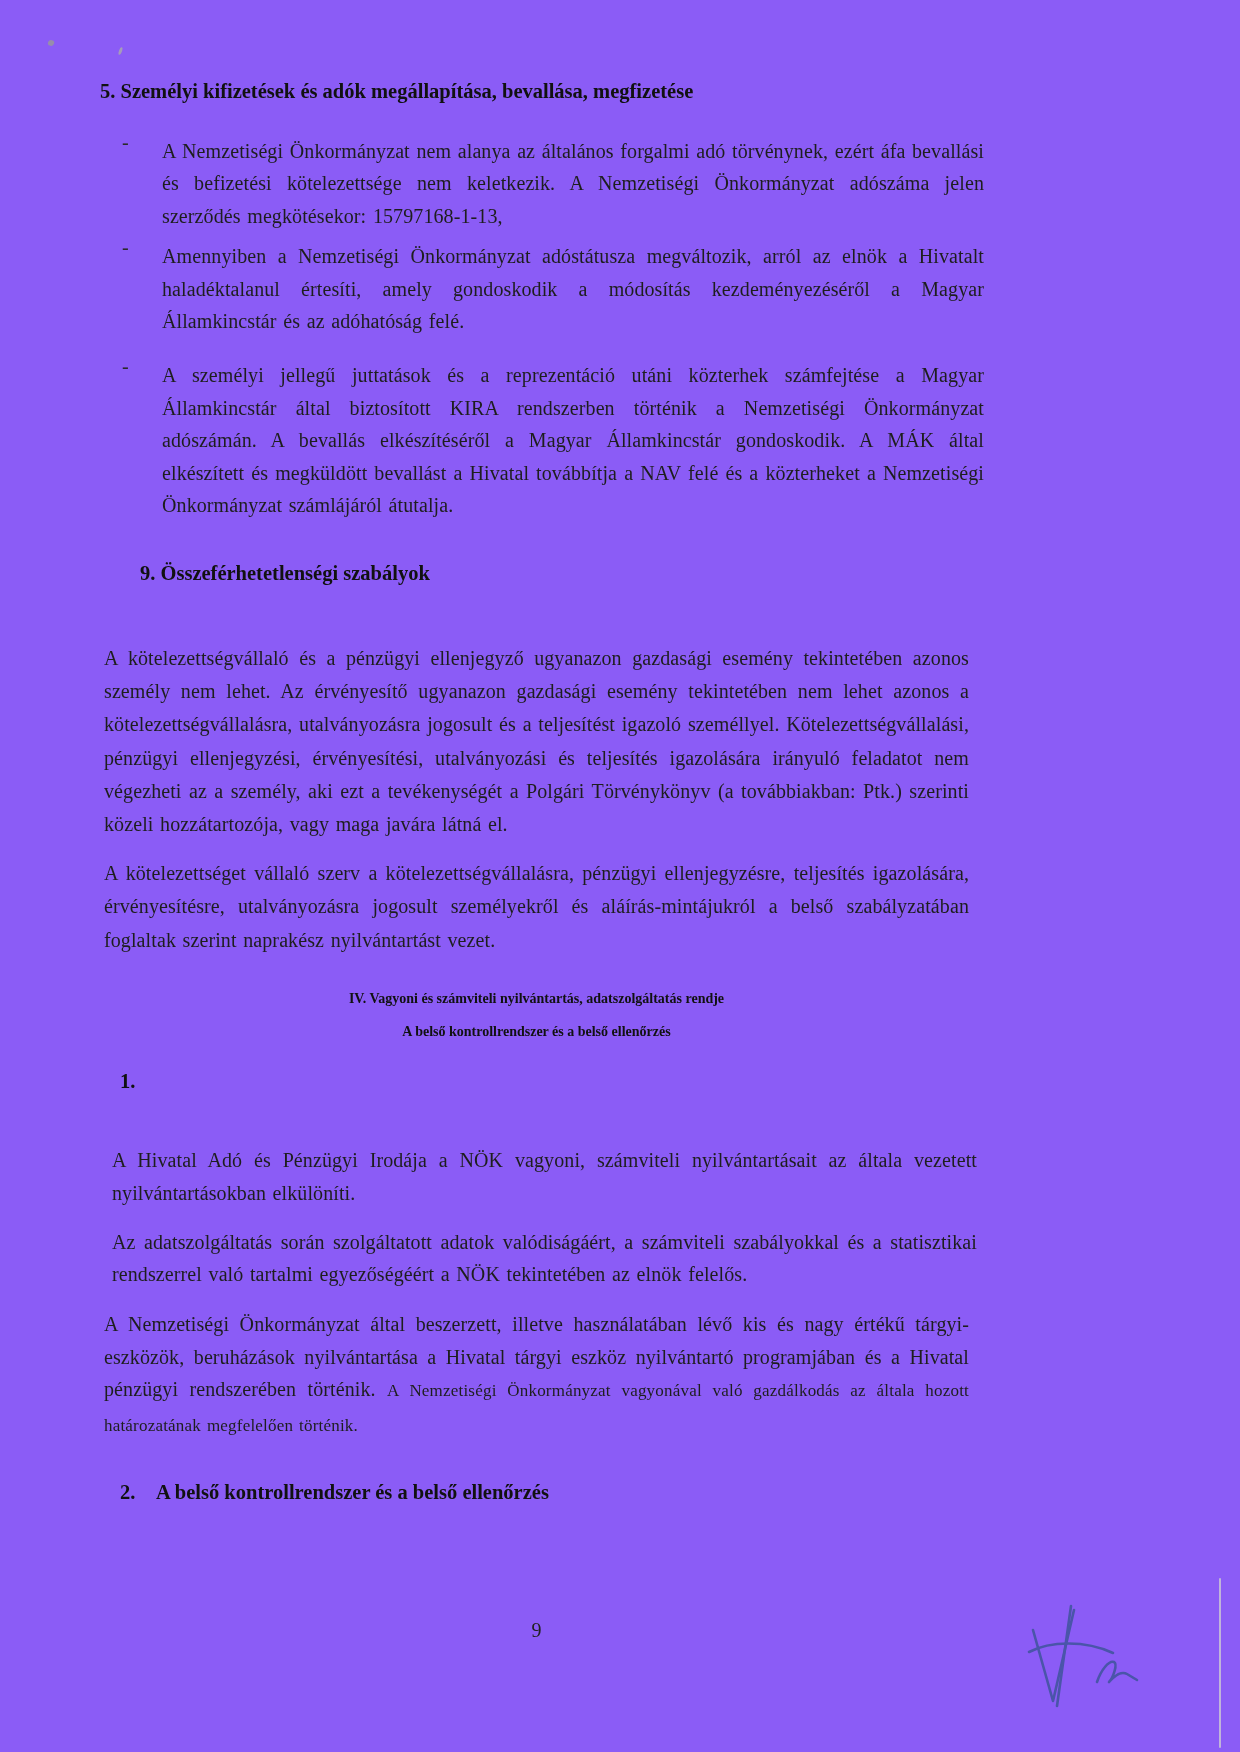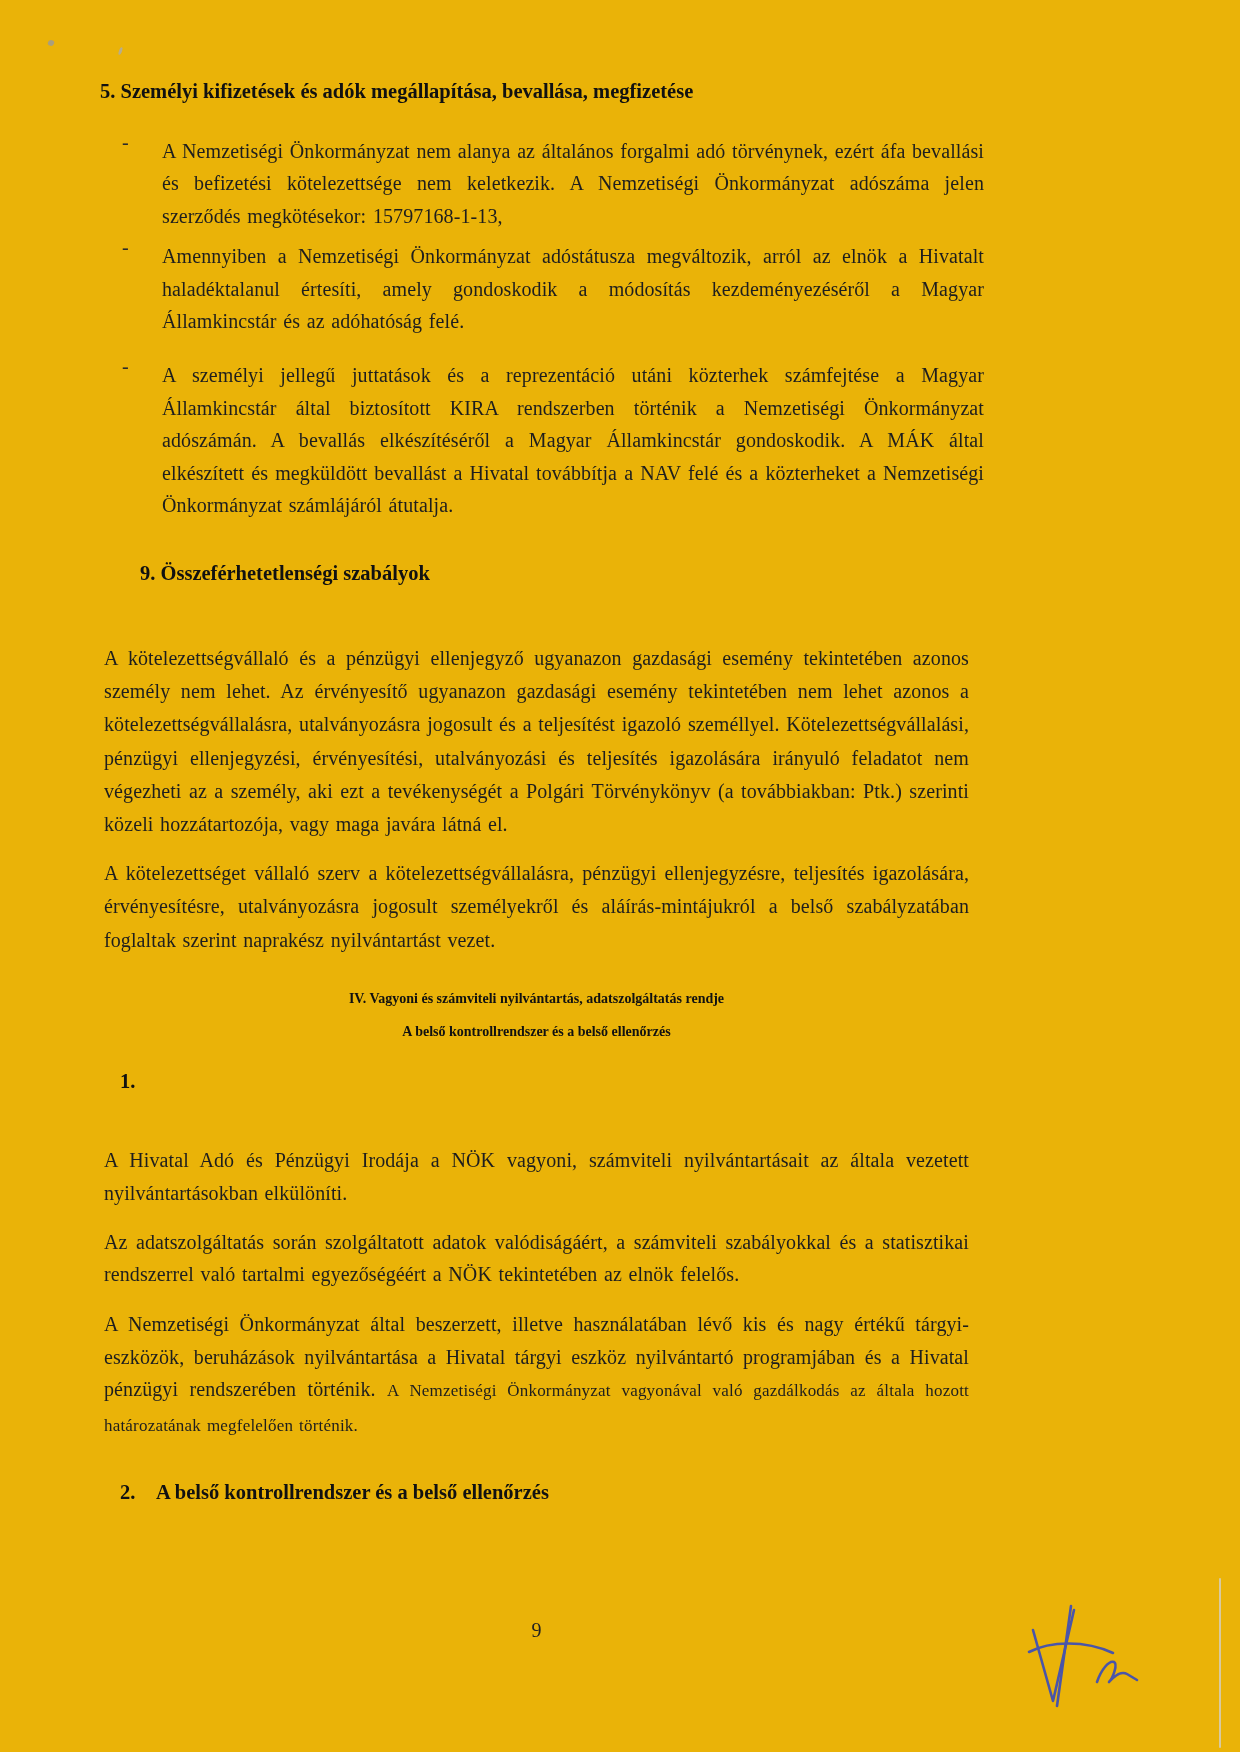--- a/index.html
+++ b/index.html
@@ -1,19 +1,19 @@
 <!DOCTYPE html>
 <html><head>
 <meta charset="utf-8">
 <style>
   html,body{margin:0;padding:0;background:#e8e8e8;}
   .page{
     position:relative;
     width:1240px;height:1752px;
-    background:#eab308;
+    background:#8b5cf6;
     font-family:"Liberation Serif","DejaVu Serif",serif;
     color:#1e1e1e;
     overflow:hidden;
   }
   .abs{position:absolute;}
   .h{font-weight:bold;color:#111;font-size:20.5px;margin:0;}
   .heading5{left:100px;top:80px;width:900px;}
   .heading6{left:140px;top:562px;width:800px;}
   .bullets{left:122px;top:131px;width:866px;}
   .bullet{display:flex;align-items:flex-start;}
@@ -29,21 +29,21 @@
   .para6{left:88px;top:626px;width:897px;}
   .center-head{
     left:88px;top:982px;width:897px;
     text-align:center;font-weight:bold;color:#111;
     font-size:14px;line-height:33px;
   }
   .subhead{display:flex;font-weight:bold;color:#111;font-size:20.5px;}
   .subhead .num{width:36px;flex:0 0 36px;}
   .sub1{left:120px;top:1070px;width:880px;}
   .sub2{left:120px;top:1481px;width:880px;}
-  .paraA{left:88px;top:1128px;width:897px;line-height:32.8px;}
+  .paraA{left:96px;top:1128px;width:897px;line-height:32.8px;}
   .paraB{left:88px;top:1292px;width:897px;line-height:32.6px;}
   .paraB .small{font-size:17px;letter-spacing:.2px;}
   .paraC{left:88px;top:1537px;width:897px;line-height:33.5px;text-align-last:justify;}
   .pagenum{
     left:88px;top:1619px;width:897px;
     text-align:center;font-size:20px;color:#222;
   }
   .signature{left:1005px;top:1596px;}
   .sig-stroke{fill:none;stroke:#4a55a9;stroke-width:2.6;stroke-linecap:round;stroke-linejoin:round;}
   .edge-line{

